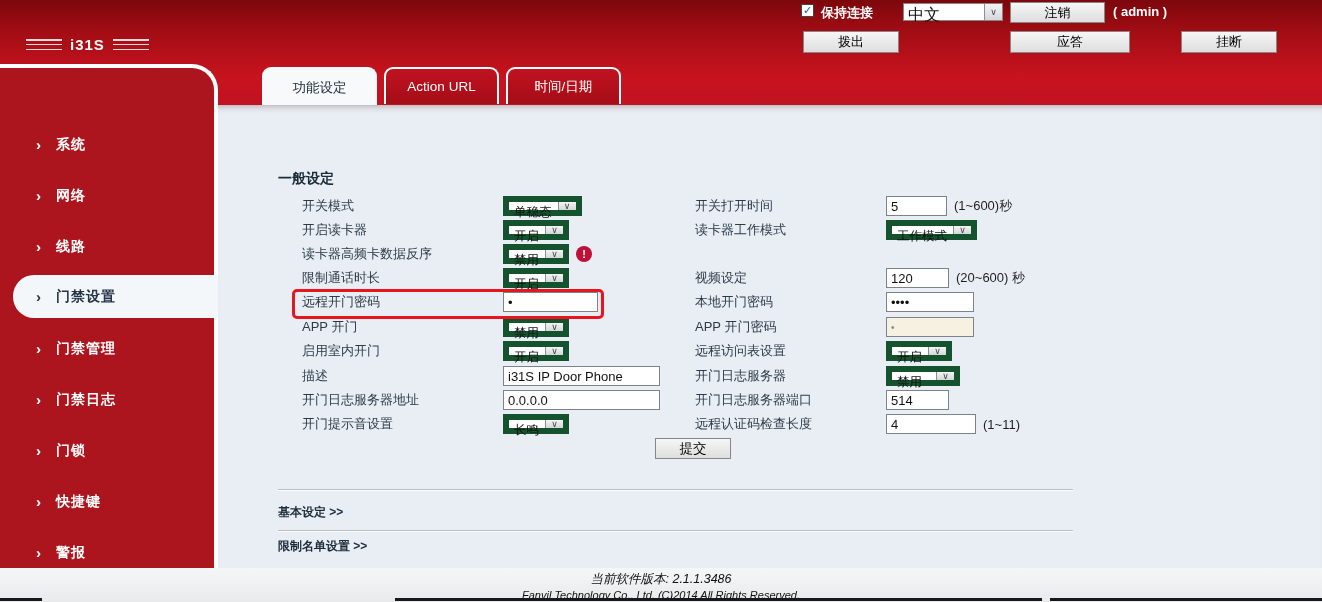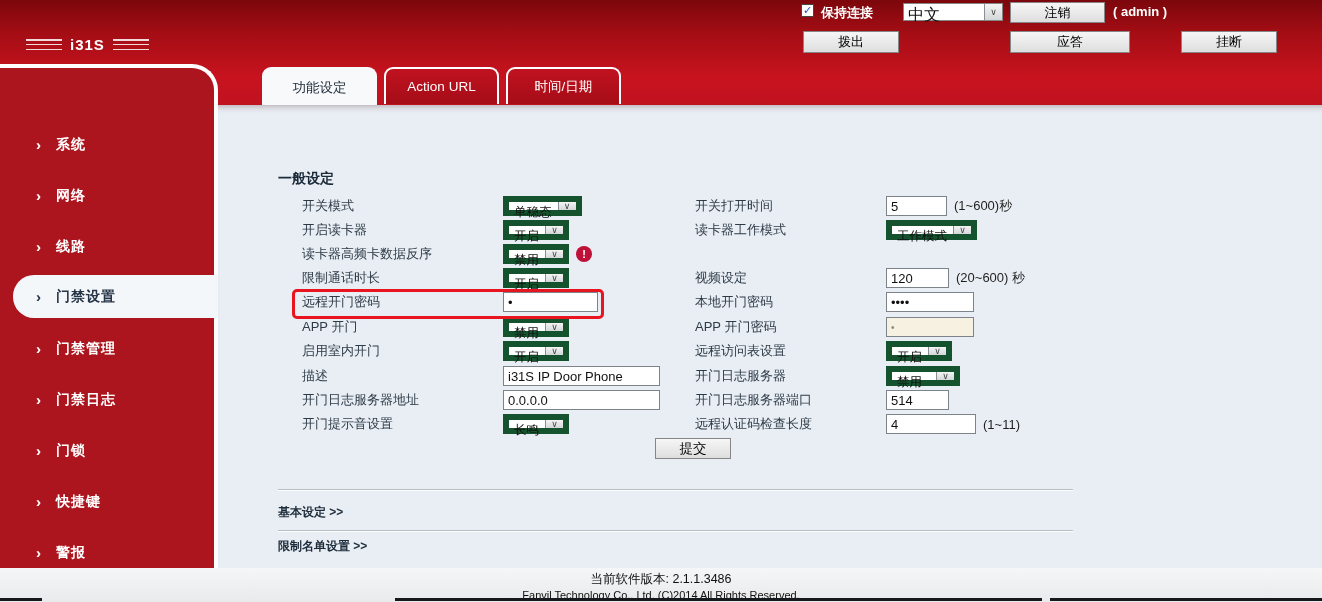--- a/index.html
+++ b/index.html
@@ -64,21 +64,21 @@
     font-size:11px;font-weight:bold;line-height:16px;text-align:center;}
   .submit{left:655px;top:438px;width:76px;height:21px;font-size:13.5px;}
   .divider{position:absolute;height:1px;background:#b9bfc4;border-bottom:1px solid #fdfdfd;}
   .section-link{position:absolute;font-size:12px;font-weight:bold;color:#1c2b3a;
     cursor:pointer;white-space:nowrap;}
   .hl-rect{left:292px;top:289px;width:306px;height:24px;border:3px solid #e8141f;
     border-radius:5px;pointer-events:none;z-index:6;}
 
   
   .footer{left:0;top:568px;width:1322px;height:34px;
-    background:linear-gradient(#f5f6f7,#e8eaeb);text-align:center;color:#111;}
+    background:linear-gradient(#f5f6f7,#e8eaeb);text-align:center;color:#111;font-style:italic;}
   .footer .l1{font-size:12.5px;padding-top:3px;}
   .footer .l2{font-size:11px;padding-top:1px;}
   .crop-edge{height:3px;background:#16191c;top:598px;}
 </style>
 </head>
 <body>
 
 <div class="abs header-bg"></div>
 
 <div class="abs logo">

